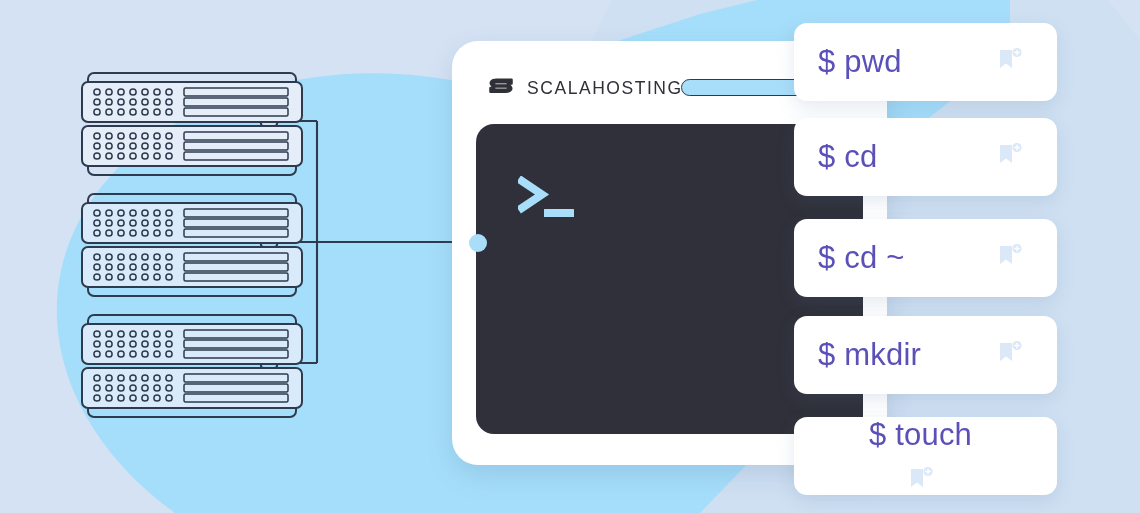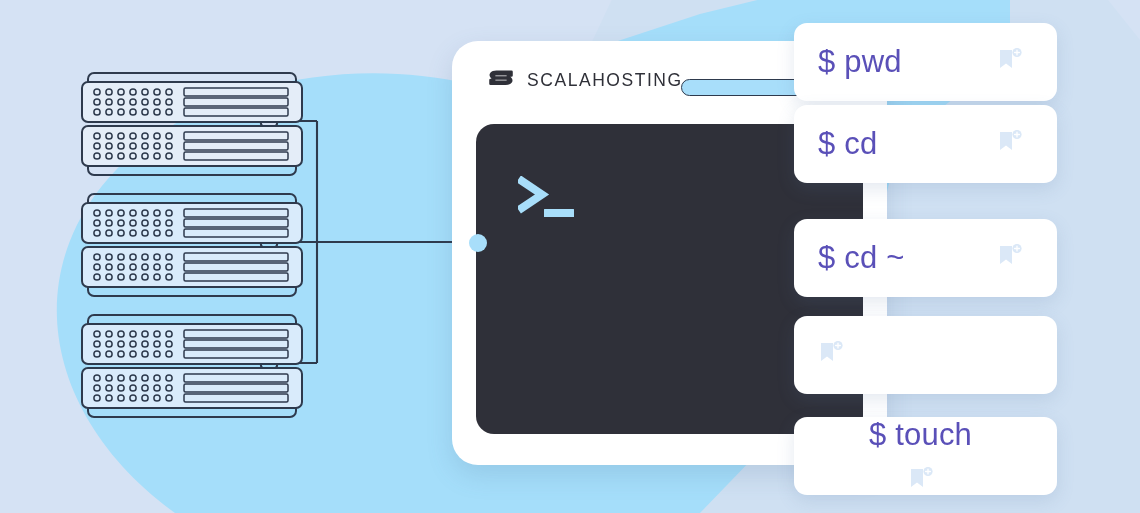--- a/index.html
+++ b/index.html
@@ -47,21 +47,21 @@
     left: 452px;
     top: 41px;
     width: 435px;
     height: 424px;
     background: #ffffff;
     border-radius: 26px;
     box-shadow: 0 10px 26px rgba(80,110,150,0.18);
   }
   .terminal-topbar {
     position: absolute;
-    left: 0; top: 0;
+    left: 0; top: 8px;
     width: 100%;
     height: 78px;
     display: flex;
     align-items: center;
     padding-left: 34px;
     box-sizing: border-box;
   }
   .brand {
     display: flex;
     align-items: center;
@@ -409,39 +409,40 @@
 
   <div class="cmd-card" style="top:23px;">
     <span class="cmd-text">$ pwd</span>
     <svg class="bookmark-icon" viewBox="0 0 26 28">
       <path d="M3 2 h12 v18 l-6 -4.6 l-6 4.6 Z" fill="#dbe8f7"></path>
       <circle cx="20" cy="4.5" r="4.6" fill="#dbe8f7"></circle>
       <path d="M20 2.1 v4.8 M17.6 4.5 h4.8" stroke="#ffffff" stroke-width="1.3" stroke-linecap="round"></path>
     </svg>
   </div>
 
-  <div class="cmd-card" style="top:105px;">
+  <div class="cmd-card" style="top:118px;">
     <span class="cmd-text">$ cd</span>
     <svg class="bookmark-icon" viewBox="0 0 26 28">
       <path d="M3 2 h12 v18 l-6 -4.6 l-6 4.6 Z" fill="#dbe8f7"></path>
       <circle cx="20" cy="4.5" r="4.6" fill="#dbe8f7"></circle>
       <path d="M20 2.1 v4.8 M17.6 4.5 h4.8" stroke="#ffffff" stroke-width="1.3" stroke-linecap="round"></path>
     </svg>
   </div>
 
   <div class="cmd-card" style="top:219px;gap:9px;">
     <span class="cmd-text">$ cd ~</span>
     <svg class="bookmark-icon" viewBox="0 0 26 28">
       <path d="M3 2 h12 v18 l-6 -4.6 l-6 4.6 Z" fill="#dbe8f7"></path>
       <circle cx="20" cy="4.5" r="4.6" fill="#dbe8f7"></circle>
       <path d="M20 2.1 v4.8 M17.6 4.5 h4.8" stroke="#ffffff" stroke-width="1.3" stroke-linecap="round"></path>
     </svg>
   </div>
 
   <div class="cmd-card" style="top:316px;">
+    <span class="cmd-text">$ mkdir</span>
     <svg class="bookmark-icon" viewBox="0 0 26 28">
       <path d="M3 2 h12 v18 l-6 -4.6 l-6 4.6 Z" fill="#dbe8f7"></path>
       <circle cx="20" cy="4.5" r="4.6" fill="#dbe8f7"></circle>
       <path d="M20 2.1 v4.8 M17.6 4.5 h4.8" stroke="#ffffff" stroke-width="1.3" stroke-linecap="round"></path>
     </svg>
   </div>
 
   <div class="cmd-card" style="top:417px;flex-direction:column;">
     <span class="cmd-text">$ touch</span>
     <svg class="bookmark-icon" viewBox="0 0 26 28">

